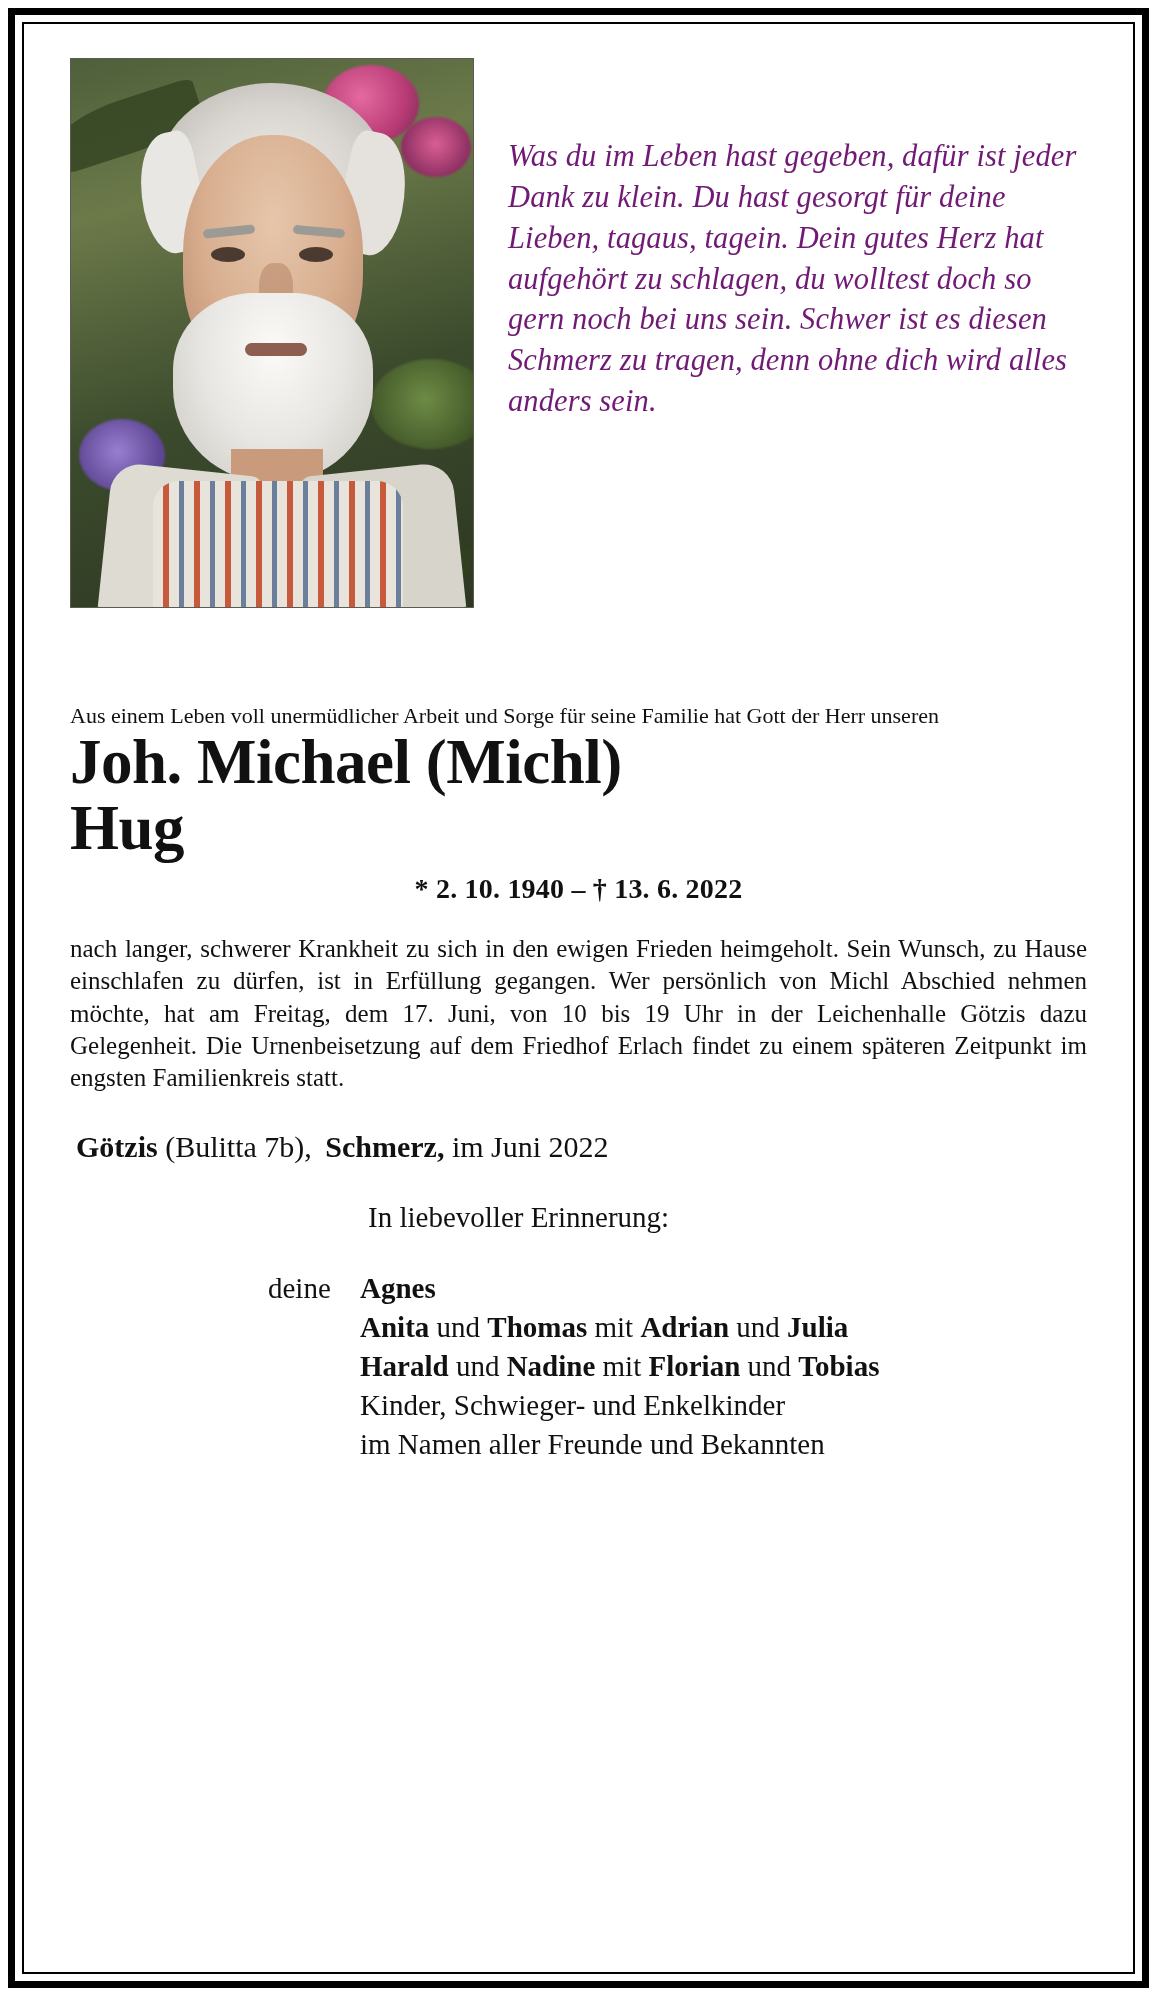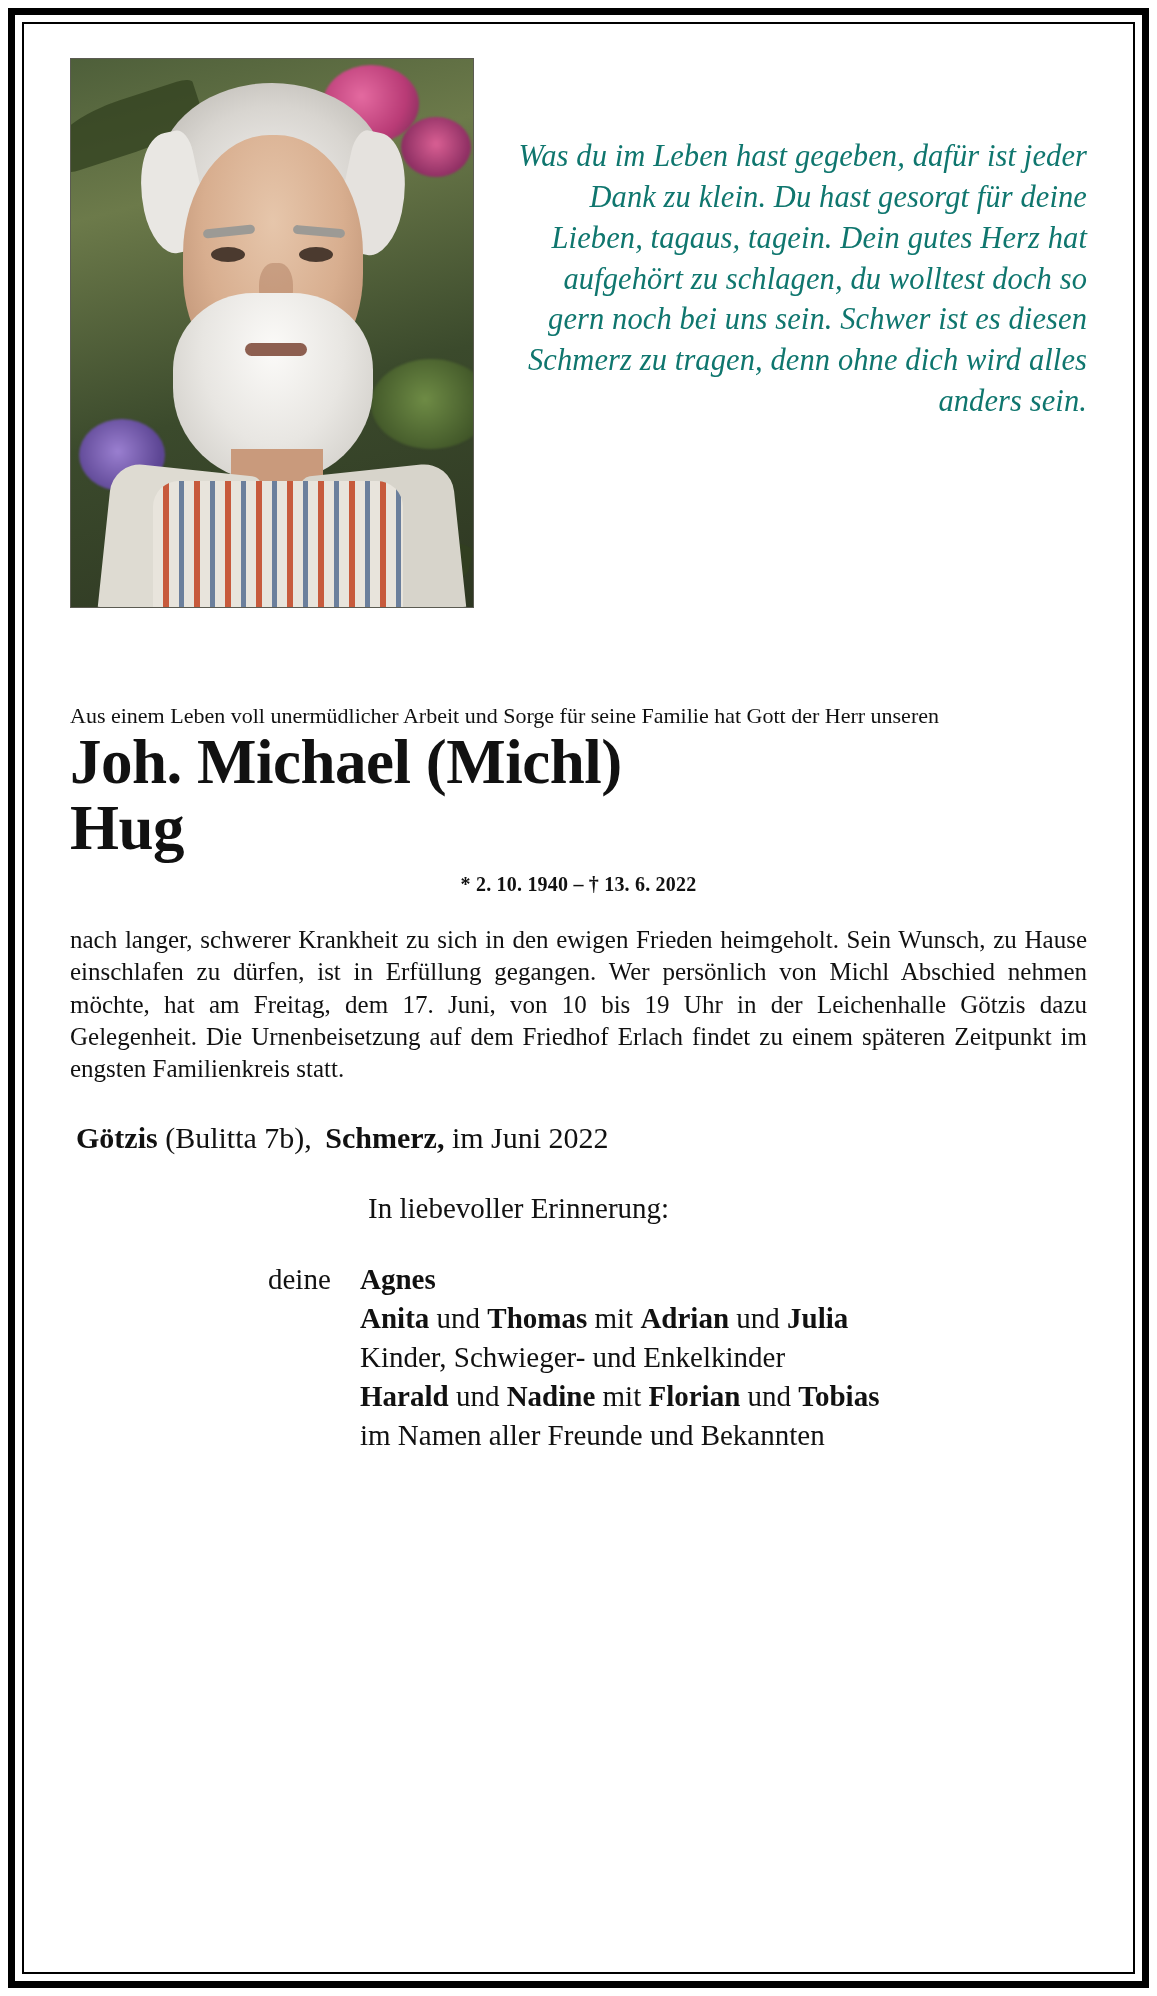--- a/index.html
+++ b/index.html
@@ -197,23 +197,22 @@
     transform: rotate(-6deg);
     border-radius: 10px 30px 0 0;
   }
 
   .verse {
     flex: 1 1 auto;
     padding-top: 78px;
     font-style: italic;
     font-size: 30.5px;
     line-height: 1.34;
-    color: #0f766e;
+    color: #701a75;
     letter-spacing: .1px;
-    text-align: right;
   }
 
   
   .intro {
     margin-top: 94px;
     font-size: 22px;
     line-height: 1.28;
     text-align: left;
   }
 
@@ -223,21 +222,21 @@
     font-size: 63px;
     line-height: 1.04;
     letter-spacing: -0.5px;
   }
   .name .line2 { display: block; }
 
   .dates {
     margin-top: 12px;
     text-align: center;
     font-weight: bold;
-    font-size: 20px;
+    font-size: 28px;
     letter-spacing: .2px;
   }
 
   .main-text {
     margin-top: 28px;
     font-size: 25px;
     line-height: 1.29;
     text-align: justify;
     text-justify: inter-word;
     hyphens: manual;
@@ -325,21 +324,21 @@
     </div>
 
     <div class="closing">
       <div class="centered-line">In liebevoller Erinnerung:</div>
       <div class="row-deine">
         <span class="lbl-deine">deine</span><b>Agnes</b>
       </div>
       <div>
         <b>Anita</b><span> und </span><b>Thomas</b><span> mit </span><b>Adrian</b><span> und </span><b>Julia</b>
       </div>
-      <div>Kinder, Schwieger- und Enkelkinder</div>
       <div>
         <b>Harald</b><span> und </span><b>Nadine</b><span> mit </span><b>Florian</b><span> und </span><b>Tobias</b>
       </div>
+      <div>Kinder, Schwieger- und Enkelkinder</div>
       <div>im Namen aller Freunde und Bekannten</div>
     </div>
 
   </div>
 </div>
 
 </body></html>

